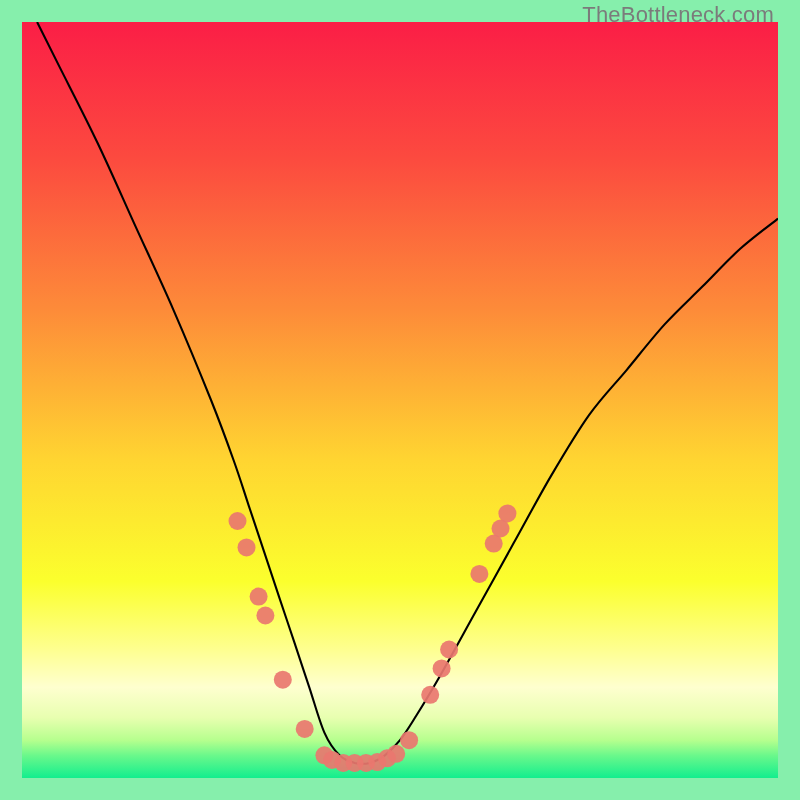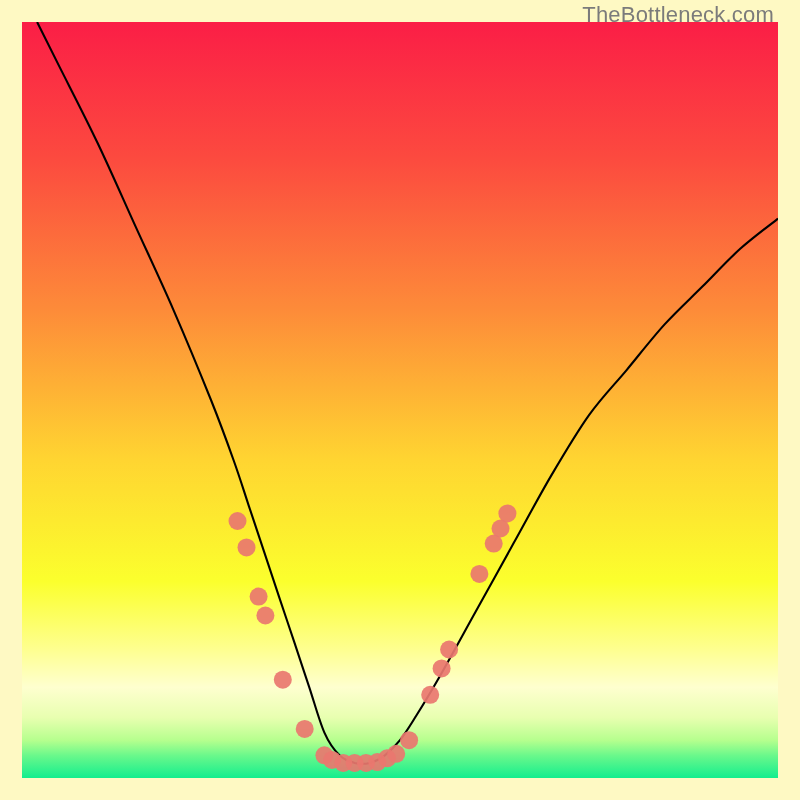--- a/index.html
+++ b/index.html
@@ -8,21 +8,21 @@
     width: 800px;
     height: 800px;
     background: #000;
     font-family: Arial, Helvetica, sans-serif;
     overflow: hidden;
   }
   .stage {
     position: relative;
     width: 800px;
     height: 800px;
-    background: #fef9c3;
+    background: #86efac;
   }
   .plot {
     position: absolute;
     left: 22px;
     top: 22px;
     width: 756px;
     height: 756px;
     overflow: hidden;
   }
   .gradient {

